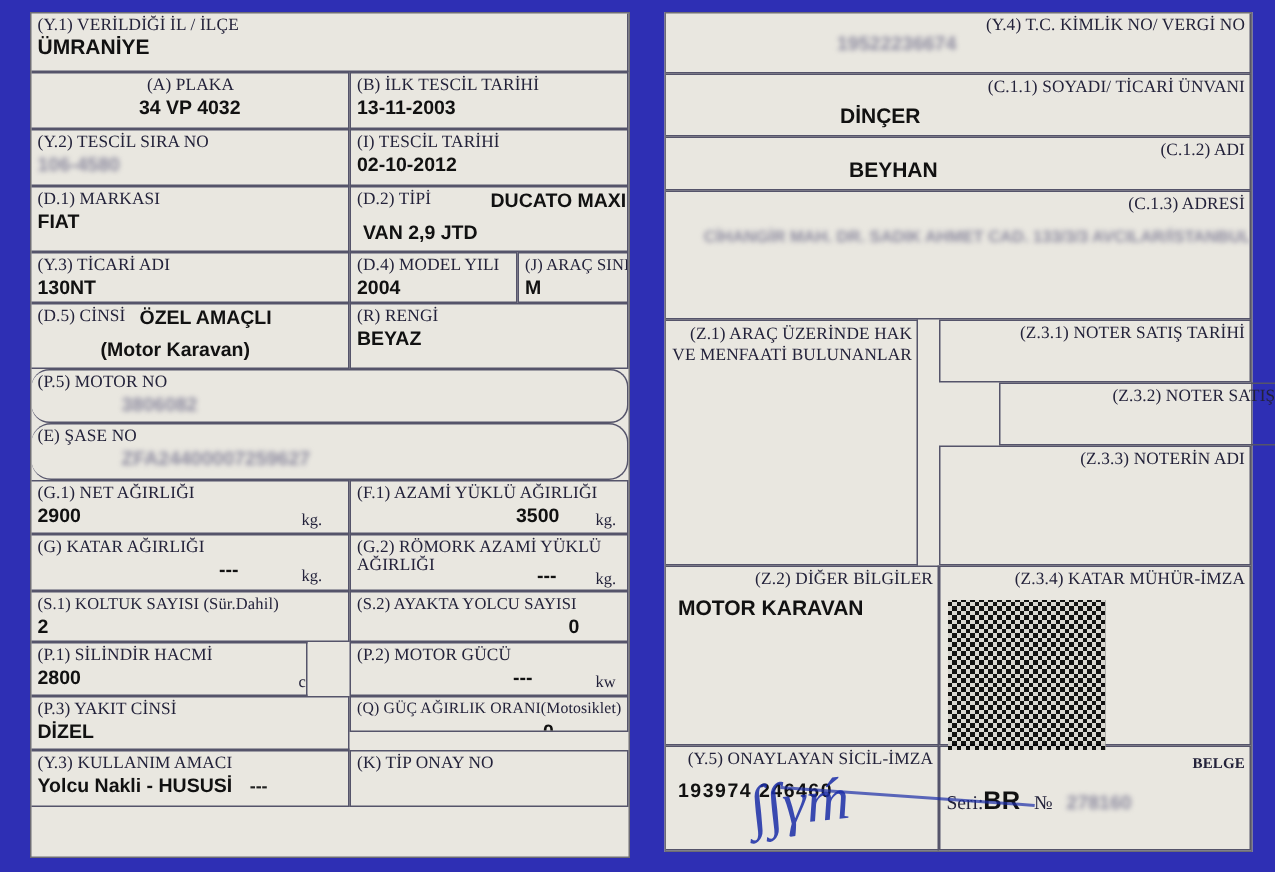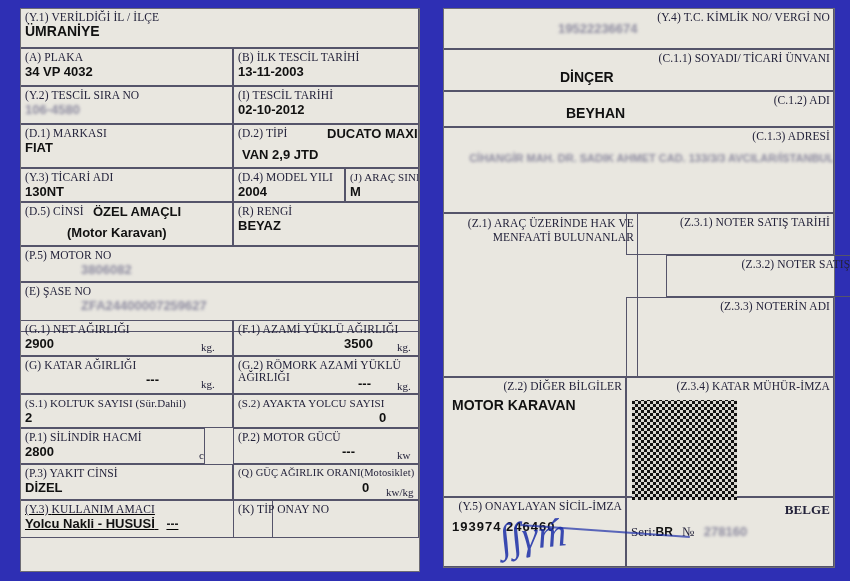--- a/index.html
+++ b/index.html
@@ -104,21 +104,21 @@
 
 <div class="doc">
 
   <div class="page left">
 
     <div class="cell bt0 bl0 br bb" style="left:0;top:0;width:398px;height:39px;">
       <div class="lab"><span>(Y.1)</span> <span>VERİLDİĞİ İL / İLÇE</span></div>
       <div class="val big">ÜMRANİYE</div>
     </div>
 
-    <div class="cell bl0 br bb" style="left:0;top:39px;width:212px;height:38px;">
+    <div class="cell bl0 br bb" style="left:0;top:39px;width:212px;height:38px;text-align:center;">
       <div class="lab"><span>(A)</span> <span>PLAKA</span></div>
       <div class="val">34 VP 4032</div>
     </div>
     <div class="cell br bb" style="left:212px;top:39px;width:186px;height:38px;">
       <div class="lab"><span>(B)</span> <span>İLK TESCİL TARİHİ</span></div>
       <div class="val">13-11-2003</div>
     </div>
 
     <div class="cell bl0 br bb" style="left:0;top:77px;width:212px;height:38px;">
       <div class="lab"><span>(Y.2)</span> <span>TESCİL SIRA NO</span></div>
@@ -155,26 +155,26 @@
     <div class="cell bl0 br bb" style="left:0;top:193px;width:212px;height:44px;">
       <div class="lab"><span>(D.5)</span> <span>CİNSİ</span></div>
       <div class="val" style="position:absolute;left:68px;top:1px;">ÖZEL AMAÇLI</div>
       <div class="val" style="position:absolute;left:42px;top:22px;">(Motor Karavan)</div>
     </div>
     <div class="cell br bb" style="left:212px;top:193px;width:186px;height:44px;">
       <div class="lab"><span>(R)</span> <span>RENGİ</span></div>
       <div class="val">BEYAZ</div>
     </div>
 
-    <div class="cell bl0 br bb" style="left:0;top:237px;width:398px;height:36px;">
+    <div class="cell bl0 br bb" style="left:0;top:237px;width:398px;height:36px;border-radius:12px;">
       <div class="lab"><span>(P.5)</span> <span>MOTOR NO</span></div>
       <div class="val blur" style="padding-left:60px;">3806082</div>
     </div>
 
-    <div class="cell bl0 br bb" style="left:0;top:273px;width:398px;height:50px;">
+    <div class="cell bl0 br bb" style="left:0;top:273px;width:398px;height:38px;border-radius:13px;">
       <div class="lab"><span>(E)</span> <span>ŞASE NO</span></div>
       <div class="val blur" style="padding-left:60px;">ZFA24400007259627</div>
     </div>
 
     <div class="cell bl0 br bb" style="left:0;top:311px;width:212px;height:36px;">
       <div class="lab"><span>(G.1)</span> <span>NET AĞIRLIĞI</span></div>
       <div class="val">2900</div>
       <span class="unit" style="left:180px;top:20px;">kg.</span>
     </div>
     <div class="cell br bb" style="left:212px;top:311px;width:186px;height:36px;">
@@ -211,27 +211,27 @@
     <div class="cell br bb" style="left:212px;top:419px;width:186px;height:36px;">
       <div class="lab"><span>(P.2)</span> <span>MOTOR GÜCÜ</span></div>
       <div class="val" style="padding-left:108px;">---</div>
       <span class="unit" style="left:163px;top:20px;">kw</span>
     </div>
 
     <div class="cell bl0 br bb" style="left:0;top:455px;width:212px;height:36px;">
       <div class="lab"><span>(P.3)</span> <span>YAKIT CİNSİ</span></div>
       <div class="val">DİZEL</div>
     </div>
-    <div class="cell br bb" style="left:212px;top:455px;width:186px;height:36px;">
+    <div class="cell br bb" style="left:212px;top:455px;width:186px;height:24px;">
       <div class="lab" style="font-size:10.5px;"><span>(Q)</span> <span>GÜÇ AĞIRLIK ORANI(Motosiklet)</span></div>
       <div class="val" style="padding-left:128px;">0</div>
       <span class="unit" style="left:152px;top:21px;">kw/kg</span>
     </div>
 
-    <div class="cell bl0 br bb" style="left:0;top:491px;width:252px;height:38px;text-decoration:underline;">
+    <div class="cell bl0 br bb" style="left:0;top:491px;width:212px;height:38px;">
       <div class="lab"><span>(Y.3)</span> <span>KULLANIM AMACI</span></div>
       <div class="val">
         <span>Yolcu Nakli - HUSUSİ</span>
         <span class="dash" style="padding-left:8px;">---</span>
       </div>
     </div>
     <div class="cell br bb" style="left:212px;top:491px;width:186px;height:38px;">
       <div class="lab"><span>(K)</span> <span>TİP ONAY NO</span></div>
       <div class="val"></div>
     </div>
@@ -252,21 +252,21 @@
     <div class="cell bl0 br bb" style="left:0;top:82px;width:390px;height:36px;">
       <div class="lab"><span>(C.1.2)</span> <span>ADI</span></div>
       <div class="val big" style="position:absolute;left:118px;top:14px;">BEYHAN</div>
     </div>
 
     <div class="cell bl0 br bb" style="left:0;top:118px;width:390px;height:86px;">
       <div class="lab"><span>(C.1.3)</span> <span>ADRESİ</span></div>
       <div class="val blur sm" style="position:absolute;left:6px;top:22px;width:380px;white-space:normal;line-height:17px;">CİHANGİR MAH. DR. SADIK AHMET CAD. 133/3/3 AVCILAR/İSTANBUL</div>
     </div>
 
-    <div class="cell bl0 br bb" style="left:0;top:204px;width:194px;height:164px;">
+    <div class="cell bl0 br bb" style="left:0;top:204px;width:168px;height:164px;">
       <div class="lab wrap" style="line-height:14px;"><span>(Z.1)</span> <span>ARAÇ ÜZERİNDE HAK VE MENFAATİ BULUNANLAR</span></div>
     </div>
 
     <div class="cell br bb" style="left:182px;top:204px;width:208px;height:42px;">
       <div class="lab"><span>(Z.3.1)</span> <span>NOTER SATIŞ TARİHİ</span></div>
     </div>
 
     <div class="cell br bb" style="left:182px;top:246px;width:208px;height:42px;margin-left:40px;">
       <div class="lab"><span>(Z.3.2)</span> <span>NOTER SATIŞ NO</span></div>
     </div>
@@ -283,23 +283,23 @@
     <div class="cell br bb" style="left:182px;top:368px;width:208px;height:120px;">
       <div class="lab"><span>(Z.3.4)</span> <span>KATAR MÜHÜR-İMZA</span></div>
     </div>
 
     <div class="cell bl0 br bb" style="left:0;top:488px;width:182px;height:70px;">
       <div class="lab"><span>(Y.5)</span> <span>ONAYLAYAN SİCİL-İMZA</span></div>
       <div class="val" style="position:absolute;left:4px;top:21px;letter-spacing:1px;">193974   246460</div>
     </div>
 
     <div class="cell br bb" style="left:182px;top:488px;width:208px;height:70px;">
-      <div class="lab" style="font-weight:bold;font-size:13px;padding-top:6px;">BELGE</div>
+      <div class="lab" style="font-weight:bold;font-size:10px;padding-top:6px;">BELGE</div>
       <div style="position:absolute;left:4px;top:26px;font-size:13px;color:#23223a;">
-        <span>Seri:</span><span style="font-family:'Liberation Sans',sans-serif;font-weight:bold;font-size:12px;color:#111;">BR</span>
+        <span>Seri:</span><span style="font-family:'Liberation Sans',sans-serif;font-weight:bold;font-size:17px;color:#111;">BR</span>
         <span class="no-glyph" style="padding-left:6px;">№</span>
         <span class="blur" style="padding-left:6px;font-size:13px;">278160</span>
       </div>
     </div>
   </div>
 
   <div class="qr"></div>
 
   <div class="sign">∫∫γḿ</div>
   <div class="sign2"></div>

